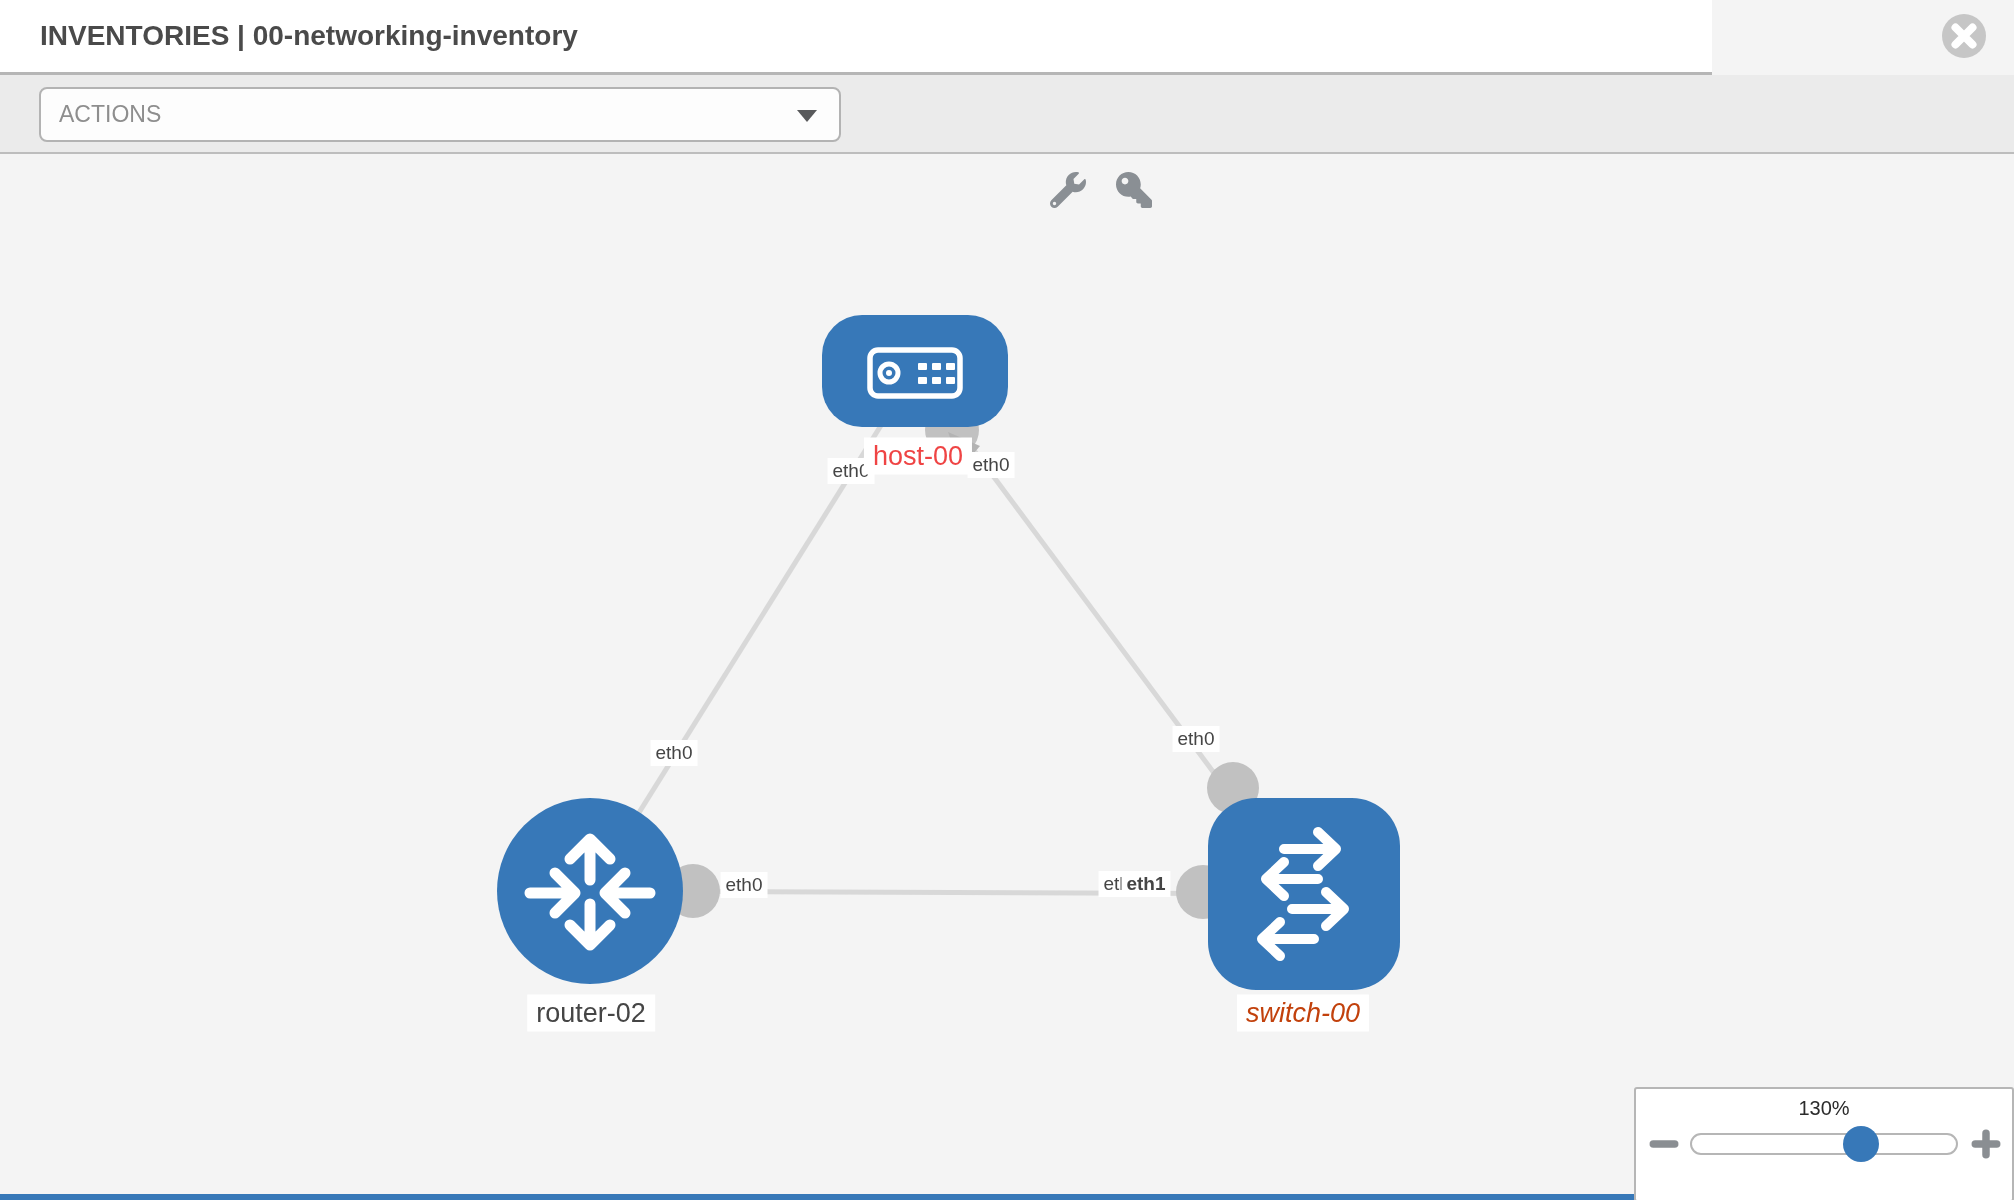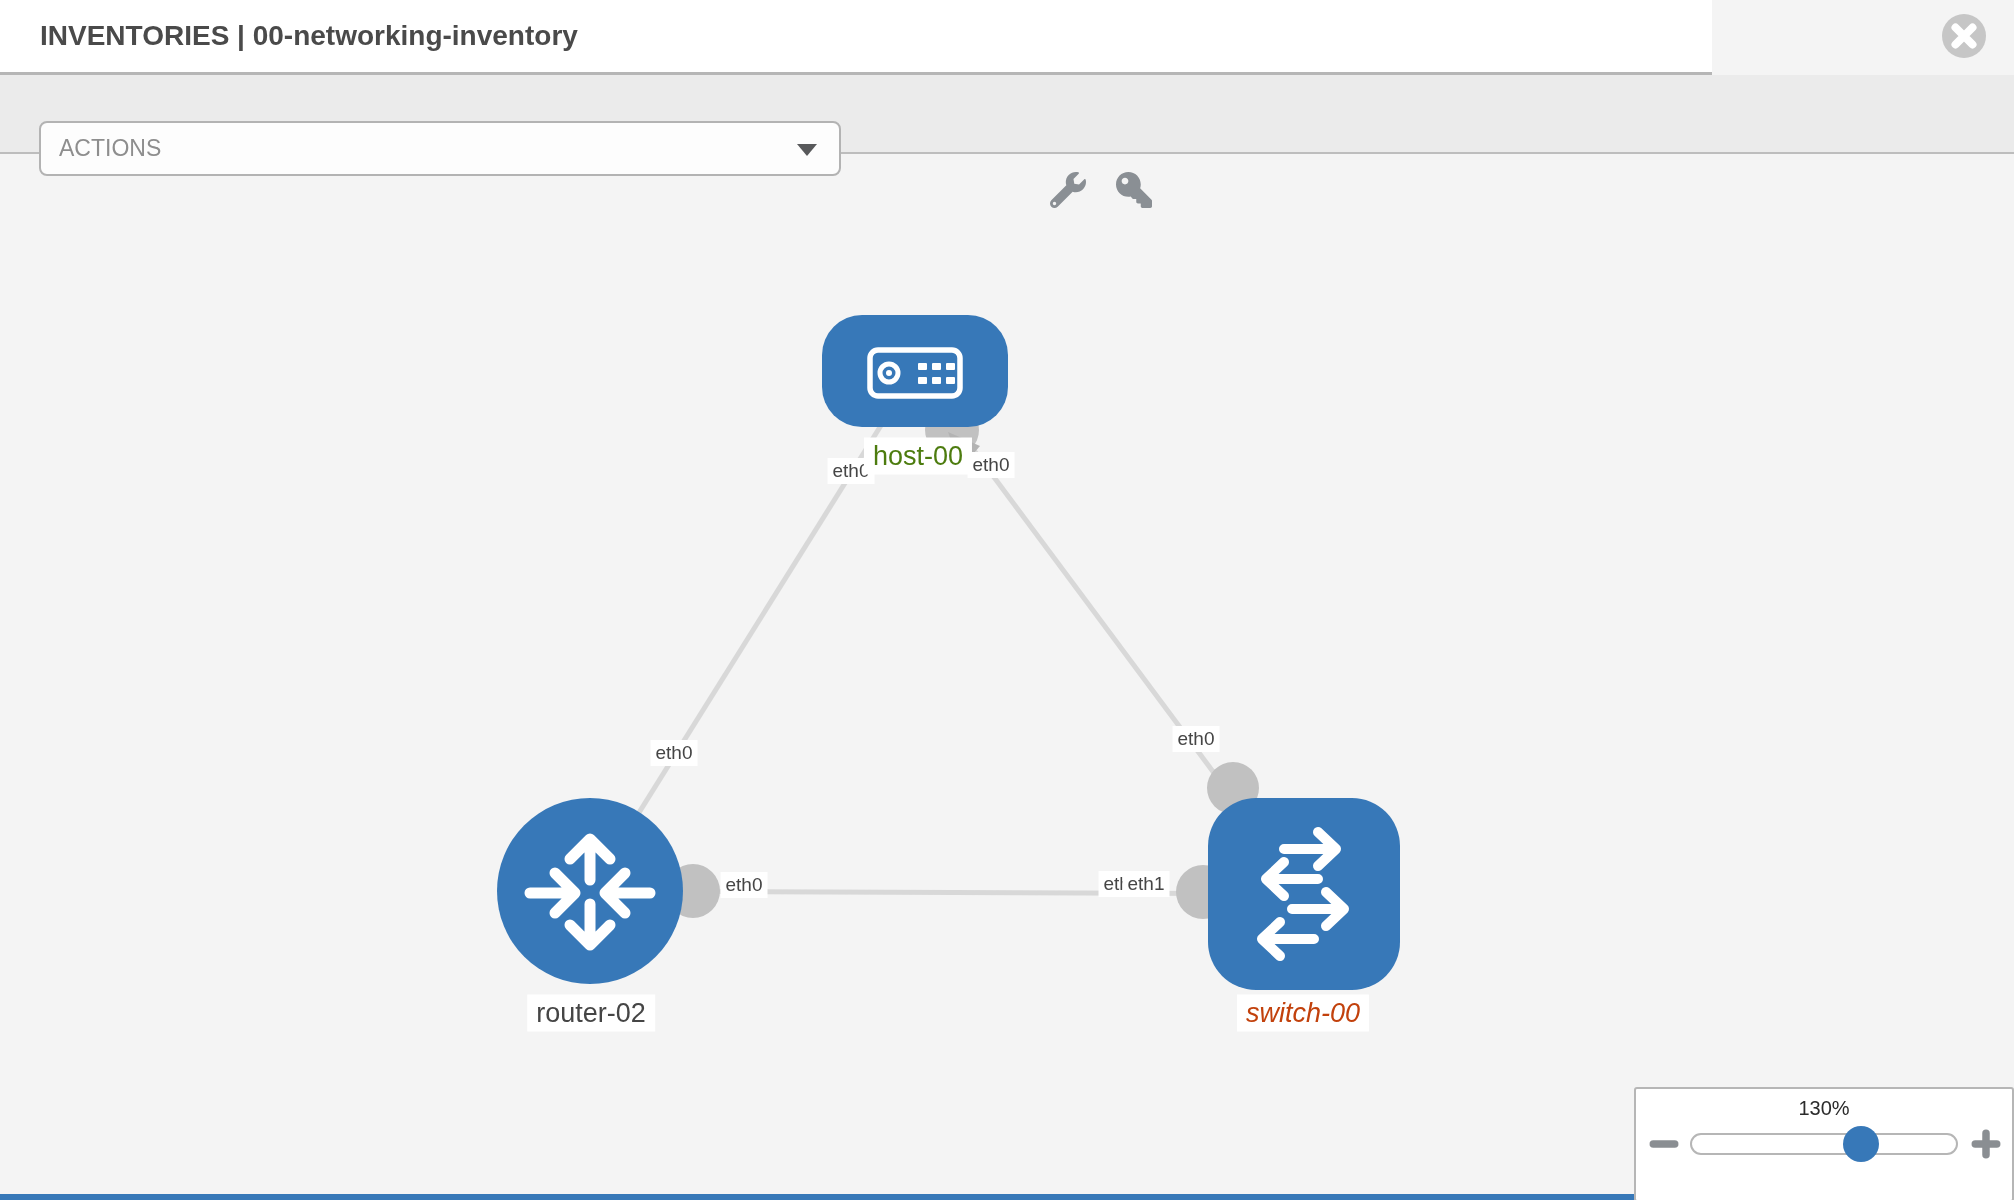--- a/index.html
+++ b/index.html
@@ -24,21 +24,21 @@
   .toolbar {
     position:absolute; left:0; top:75px; width:2014px; height:77px;
     background:#ebebeb; border-bottom:2px solid #bdbdbd; z-index:6;
   }
   .select {
     position:absolute; top:12px; height:55px; background:#fdfdfd;
     border:2px solid #b3b3b3; border-radius:8px; box-sizing:border-box;
     font-size:23px; color:#8e8e8e; line-height:51px; padding-left:18px;
     cursor:pointer;
   }
-  .select-actions { left:39px;  width:802px;margin-top:34px; }
+  .select-actions { left:39px;  width:802px; }
   .select-search  { left:1190px; width:798px; }
   .caret {
     position:absolute; right:22px; top:21px; width:0; height:0;
     border-left:10px solid transparent; border-right:10px solid transparent;
     border-top:12px solid #58595b;
   }
   .icon-btn {
     position:absolute; top:94px; width:44px; height:44px; border:none;
     background:transparent; padding:0; cursor:pointer;
   }
@@ -151,22 +151,22 @@
           <path d="M10,45 L-40,45 M-24,28 L-42,45 L-24,62" fill="none" stroke="#fff" stroke-width="10" stroke-linecap="round" stroke-linejoin="round"></path>
         </g>
       </svg>
     <div id="labels">
         <div class="chip small" style="left: 851px; top: 317px; color: rgb(69, 69, 69);">eth0</div>
         <div class="chip small" style="left: 991px; top: 311px; color: rgb(69, 69, 69);">eth0</div>
         <div class="chip small" style="left: 674px; top: 599px; color: rgb(69, 69, 69);">eth0</div>
         <div class="chip small" style="left: 1196px; top: 585px; color: rgb(69, 69, 69);">eth0</div>
         <div class="chip small" style="left: 744px; top: 731px; color: rgb(69, 69, 69);">eth0</div>
         <div class="chip small" style="left: 1122px; top: 730px; color: rgb(69, 69, 69);">eth0</div>
-        <div class="chip small" style="left: 1146px; top: 730px; color: rgb(69, 69, 69);">eth1</div>
-        <div class="chip large" style="left: 918px; top: 302px; color: #4d7c0f;">host-00</div>
+        <div class="chip small" style="left: 1146px; top: 730px; color: rgb(69, 69, 69); font-weight: bold;">eth1</div>
+        <div class="chip large" style="left: 918px; top: 302px; color: #ef4444;">host-00</div>
         <div class="chip large" style="left: 591px; top: 859px; color: rgb(69, 69, 69);">router-02</div>
         <div class="chip large" style="left: 1303px; top: 859px; color: #c2410c; font-style: italic;">switch-00</div>
       </div>
     <div class="bottom-bar" style="background: rgb(55, 120, 184);"></div>
 
     <div class="zoom-panel">
       <div class="zoom-value">130%</div>
       <button class="zoom-btn minus">
         <svg viewBox="0 0 28 28">
             <path d="M4,14 H24"></path>

